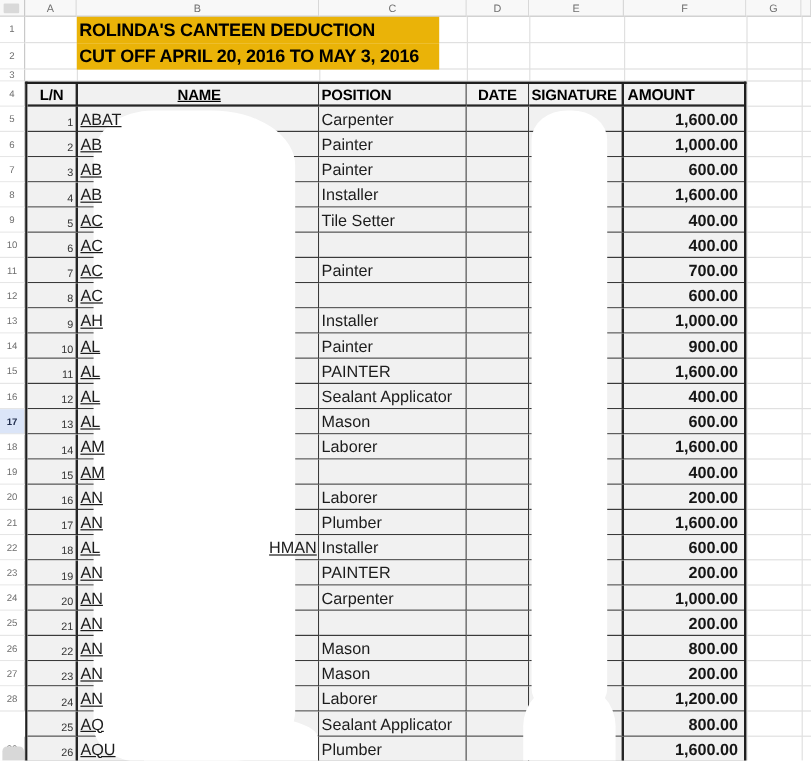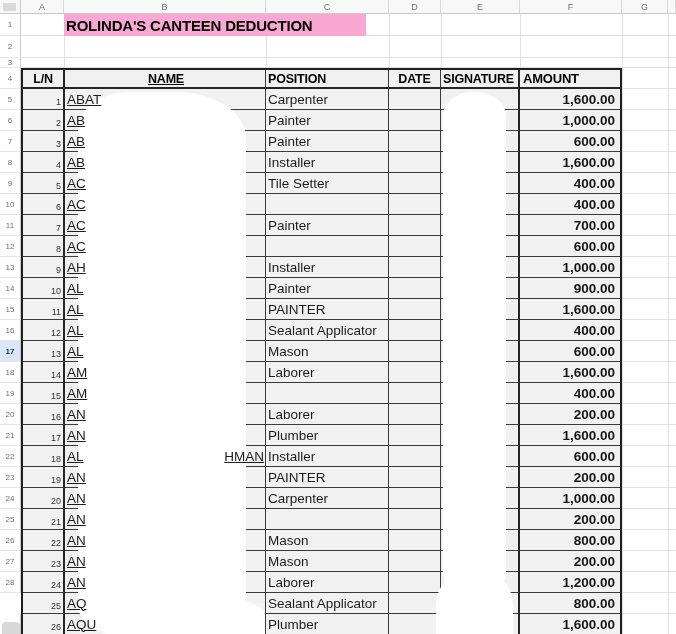--- a/index.html
+++ b/index.html
@@ -14,21 +14,21 @@
         border-right:1px solid #c9c9c9;border-bottom:1px solid #c9c9c9;}
   .corner .sq{position:absolute;left:3px;top:3px;width:13px;height:8px;background:#d9d9d9;border-radius:1px;}
   .rowh{position:absolute;left:0;width:21px;box-sizing:border-box;background:#fff;
         border-right:1px solid #c9c9c9;border-bottom:1px solid #e6e6e6;
         color:var(--header-text,#6e6e6e);font-size:8px;display:flex;align-items:center;justify-content:center;}
   .rowh.sel{background:var(--selected-row-bg,#dbe5f8);color:#23304f;font-weight:700;}
   .rowh-part{position:absolute;left:2px;top:622px;width:18px;height:12px;background:#d8d8d8;border-radius:4px 4px 0 0;}
   .gridh{position:absolute;left:21px;width:655px;height:1px;background:var(--grid-line,#e0e0e0);}
   .gridv{position:absolute;top:14px;width:1px;height:620px;background:var(--grid-line,#e0e0e0);}
   
-  .title-cell{position:absolute;left:64px;width:300px;background:#f9a8d4;display:flex;align-items:center;
+  .title-cell{position:absolute;left:64px;width:300px;background:#eab308;display:flex;align-items:center;
         padding-left:2px;font-weight:700;font-size:15px;letter-spacing:-0.2px;color:#000;white-space:nowrap;}
   #title1{top:14px;height:22px;}
   #title2{top:36px;height:22px;}
   
   .ttable{position:absolute;left:21px;top:68px;width:601px;height:567px;box-sizing:border-box;
         border:2px solid var(--table-border,#1f1f1f);border-bottom:none;
         display:grid;grid-template-columns:42px 201px 123px 52px 79px auto;
         grid-template-rows:19px repeat(26,21px);background:var(--table-cell-fill,#f1f1f1);}
   .trow{display:contents;}
   .tc{box-sizing:border-box;border-right:1px solid #3a3a3a;border-bottom:1px solid #3a3a3a;
@@ -137,20 +137,21 @@
       <div class="gridh" style="top: 571px;"></div>
       <div class="rowh" style="top: 572px; height: 21px;">28</div>
       <div class="gridh" style="top: 592px;"></div>
       <div class="rowh" style="top: 627px; height: 21px;">29</div>
       <div class="gridh" style="top: 613px;"></div>
       <div class="rowh" style="top: 614px; height: 21px;">30</div>
       <div class="rowh-part"></div>
     </div>
 
   <div class="title-cell" id="title1">ROLINDA'S CANTEEN DEDUCTION</div>
+  <div class="title-cell" id="title2">CUT OFF APRIL 20, 2016 TO MAY 3, 2016</div>
 
   <div class="ttable" id="ttable">
     <div class="trow">
       <div class="tc th c-ln">L/N</div>
       <div class="tc th c-name">NAME</div>
       <div class="tc th c-pos">POSITION</div>
       <div class="tc th c-date">DATE</div>
       <div class="tc th c-sig">SIGNATURE</div>
       <div class="tc th c-amt">AMOUNT</div>
     </div>

